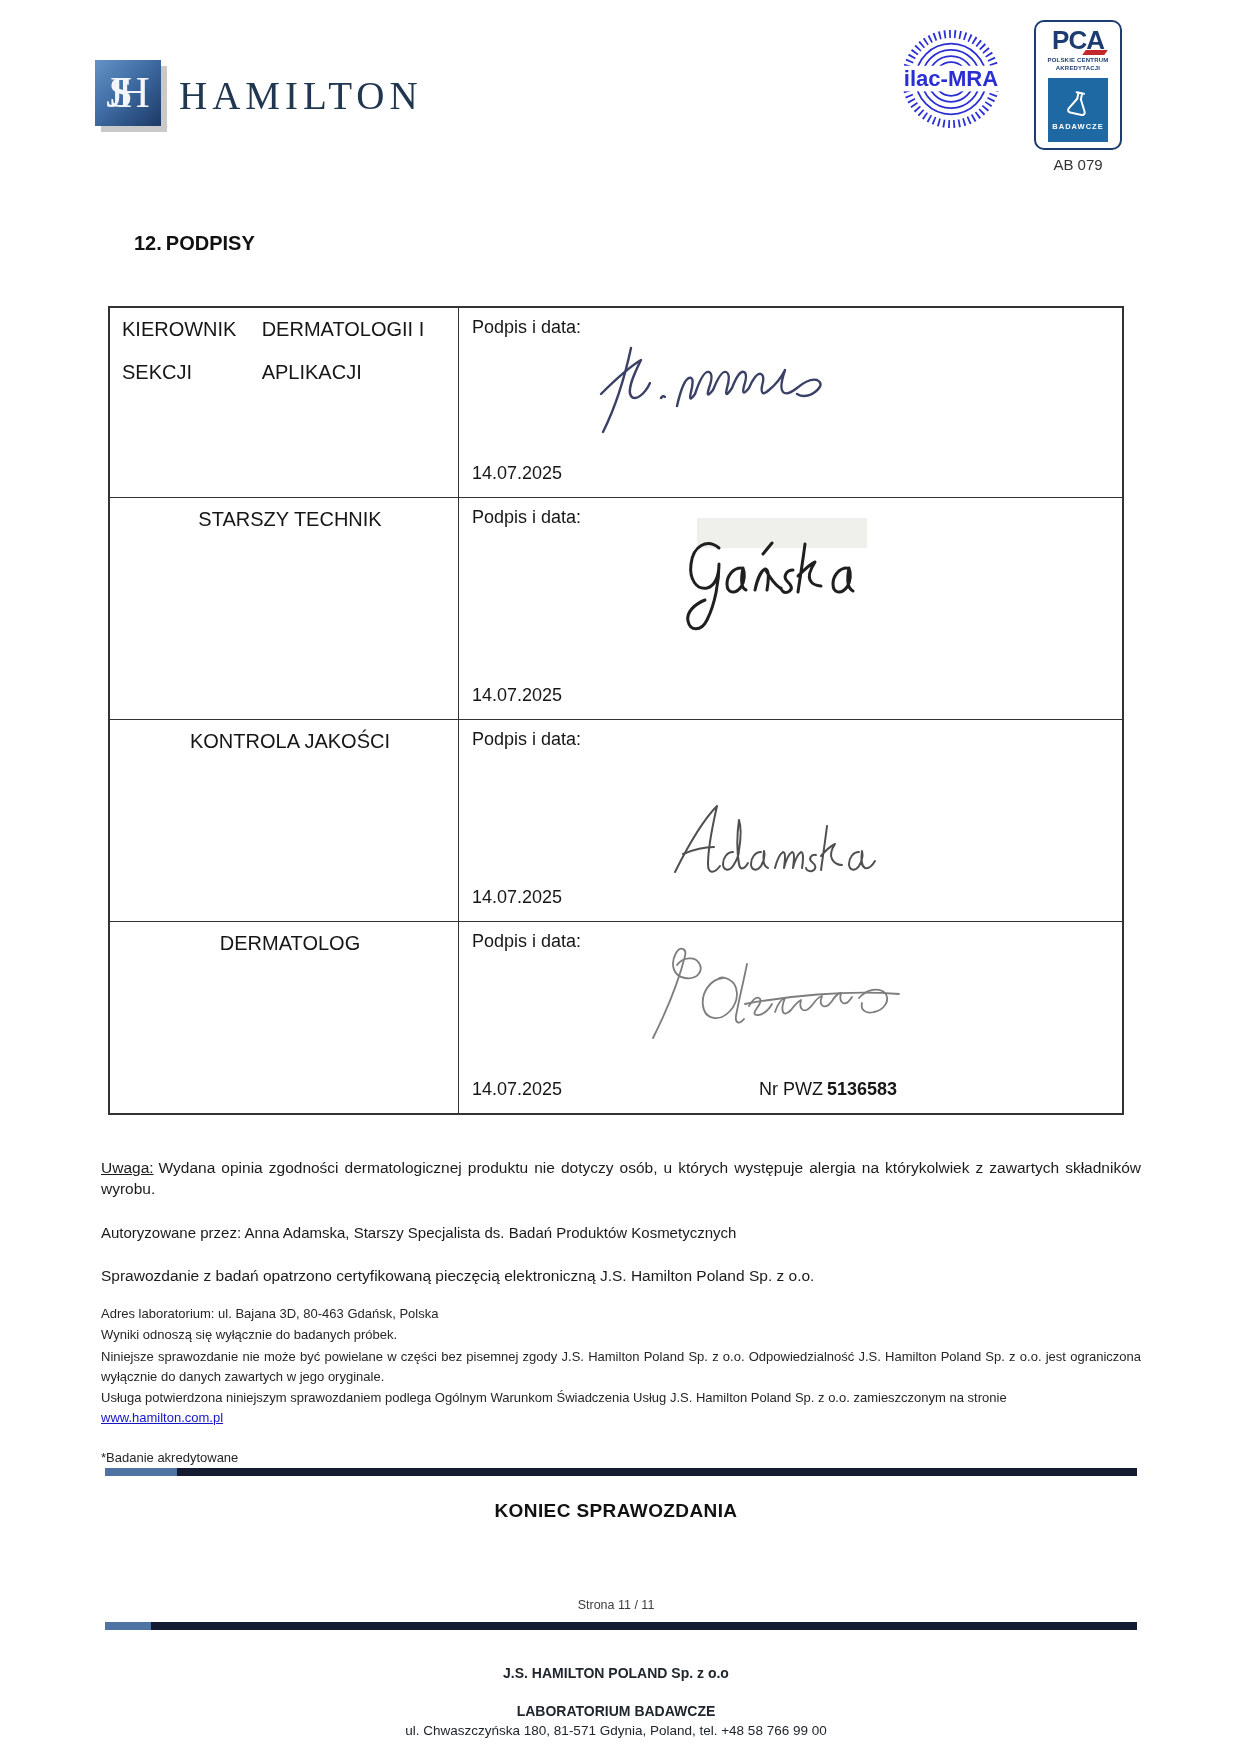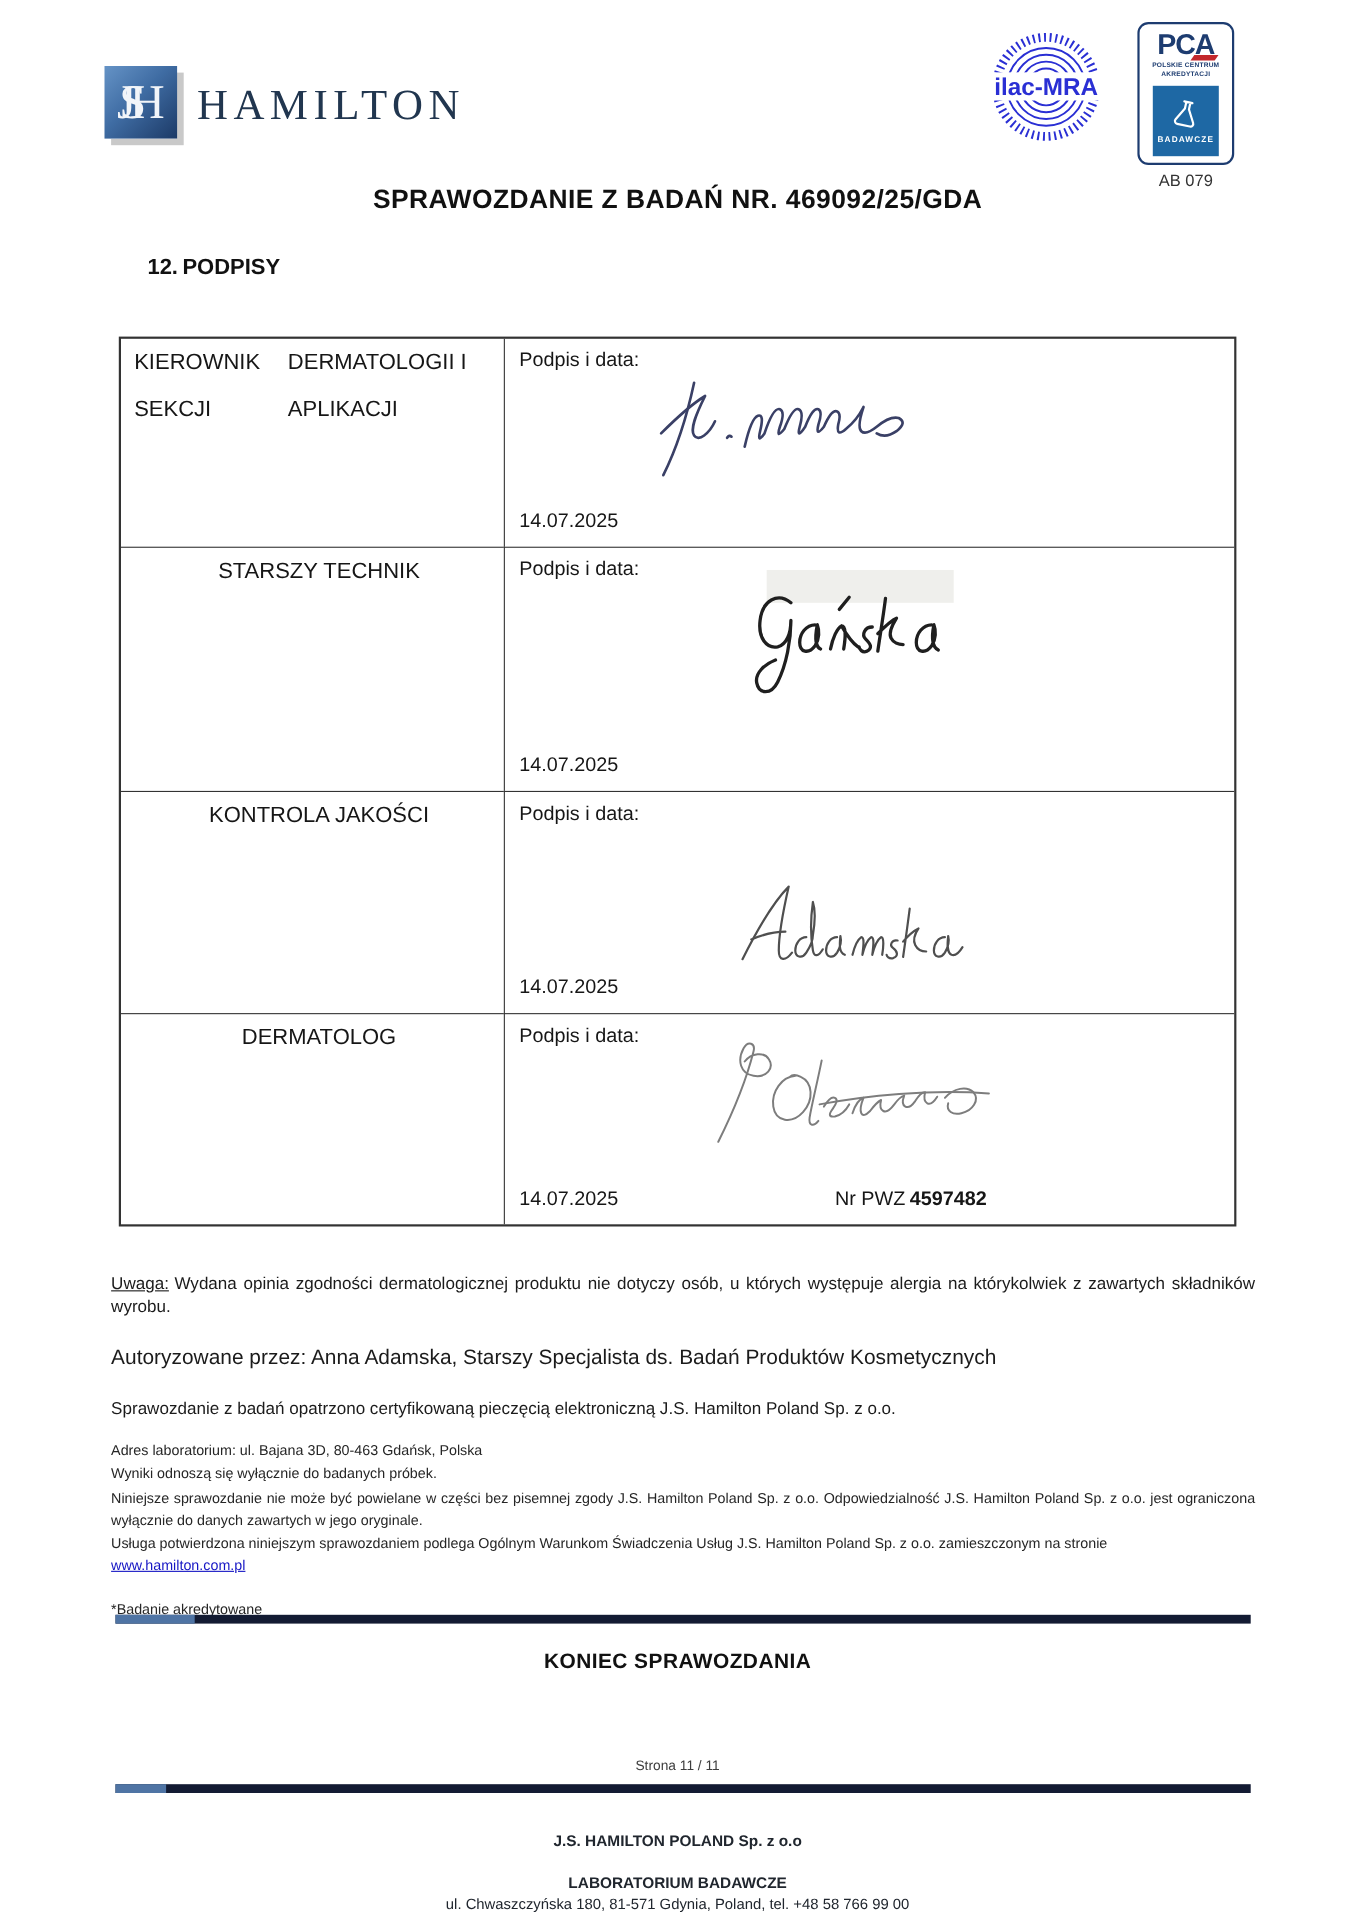--- a/index.html
+++ b/index.html
@@ -55,21 +55,21 @@
   .sig2{left:198px;top:20px;}  .sig2 path{stroke:#1f1f1f;stroke-width:3;}
   .sig3{left:208px;top:80px;}  .sig3 path{stroke:#4f4f4f;stroke-width:2;}
   .sig4{left:168px;top:20px;}  .sig4 path{stroke:#7d7d7d;stroke-width:1.8;}
   .scan-smudge{fill:#efefec;}
 
   
   .notes{position:absolute;left:101px;top:1158px;width:1040px;}
   .notes p{margin:0;}
   .p-uwaga{font-size:15.5px;line-height:1.35;text-align:justify;margin-bottom:24px !important;}
   .p-uwaga .lbl{text-decoration:underline;margin-right:5px;}
-  .p-auth{font-size:19px;margin-bottom:26px !important;}
+  .p-auth{font-size:15px;margin-bottom:26px !important;}
   .p-seal{font-size:15.5px;margin-bottom:19px !important;}
   .fine{font-size:13px;color:#262626;line-height:1.6;}
   .fine.just{text-align:justify;line-height:1.5;margin-top:2px !important;}
   .hlink{color:#1515c4;text-decoration:underline;font-size:13px;}
   .p-accr{font-size:13px;margin-top:19px !important;}
 
   
   .bar{position:absolute;left:105px;width:1032px;height:8px;background:#131b33;}
   .bar::before{content:"";position:absolute;left:0;top:0;bottom:0;background:#4f74a4;}
   .bar-top{top:1468px;}  .bar-top::before{width:72px;}
@@ -127,21 +127,20 @@
       <div class="pca-box">
         <svg width="30" height="30" viewBox="0 0 24 24">
           <path d="M9 3h6M10.5 3v5L5.5 17a2 2 0 0 0 1.8 3h9.4a2 2 0 0 0 1.8-3L13.5 8V3" fill="none" stroke="#ffffff" stroke-width="1.6" stroke-linecap="round" stroke-linejoin="round"></path>
         </svg>
         <div class="pca-badania">BADAWCZE</div>
       </div>
     </div>
     <div class="pca-ab">AB 079</div>
   </div>
 
-  <div class="report-title">SPRAWOZDANIE Z BADAŃ NR. 469092/25/GDA</div>
   <div class="section-heading">
     <span class="num">12.</span><span>PODPISY</span>
   </div>
 
   <div class="sig-table">
 
     <div class="cell role">
       <span>KIEROWNIK SEKCJI</span>
       <span>DERMATOLOGII I APLIKACJI</span>
     </div>
@@ -201,21 +200,21 @@
         <path d="M26 96 C40 68 52 38 58 14 C60 6 53 4 49 11 C43 22 46 34 58 36 C70 38 77 29 72 21 C68 14 56 15 50 23"></path>
         <path d="M96 36 C84 37 74 50 76 64 C78 78 93 80 103 69 C113 58 112 42 101 37 C97 35 93 35 91 37"></path>
         <path d="M120 22 C116 42 111 62 109 74 C108 81 112 83 117 77"></path>
         <path d="M122 64 q6 -10 10 -8 q4 2 -2 10 q-6 8 2 7 q8 -2 13 -11"></path>
         <path d="M148 70 q4 -12 10 -14 q-4 10 -2 14 q2 4 8 -2 q6 -8 10 -10 q-2 8 2 10 q4 2 10 -6 q5 -7 9 -8 q-3 8 1 10 q4 2 9 -5 q5 -8 9 -8 q-2 8 2 10 q4 2 9 -6"></path>
         <path d="M232 56 C240 47 252 45 258 51 C264 58 257 68 247 70 C239 72 233 68 235 61"></path>
         <path d="M118 62 C160 54 218 48 272 52"></path>
       </svg>
       <div class="sdate">14.07.2025</div>
       <div class="pwz">
-        <span>Nr PWZ</span><b>4597482</b>
+        <span>Nr PWZ</span><b>5136583</b>
       </div>
     </div>
   </div>
 
   <div class="notes">
     <p class="p-uwaga">
       <span class="lbl">Uwaga:</span><span>Wydana opinia zgodności dermatologicznej produktu nie dotyczy osób, u których występuje alergia na którykolwiek z zawartych składników wyrobu.</span>
     </p>
     <p class="p-auth">Autoryzowane przez: Anna Adamska, Starszy Specjalista ds. Badań Produktów Kosmetycznych</p>
     <p class="p-seal">Sprawozdanie z badań opatrzono certyfikowaną pieczęcią elektroniczną J.S. Hamilton Poland Sp. z o.o.</p>

